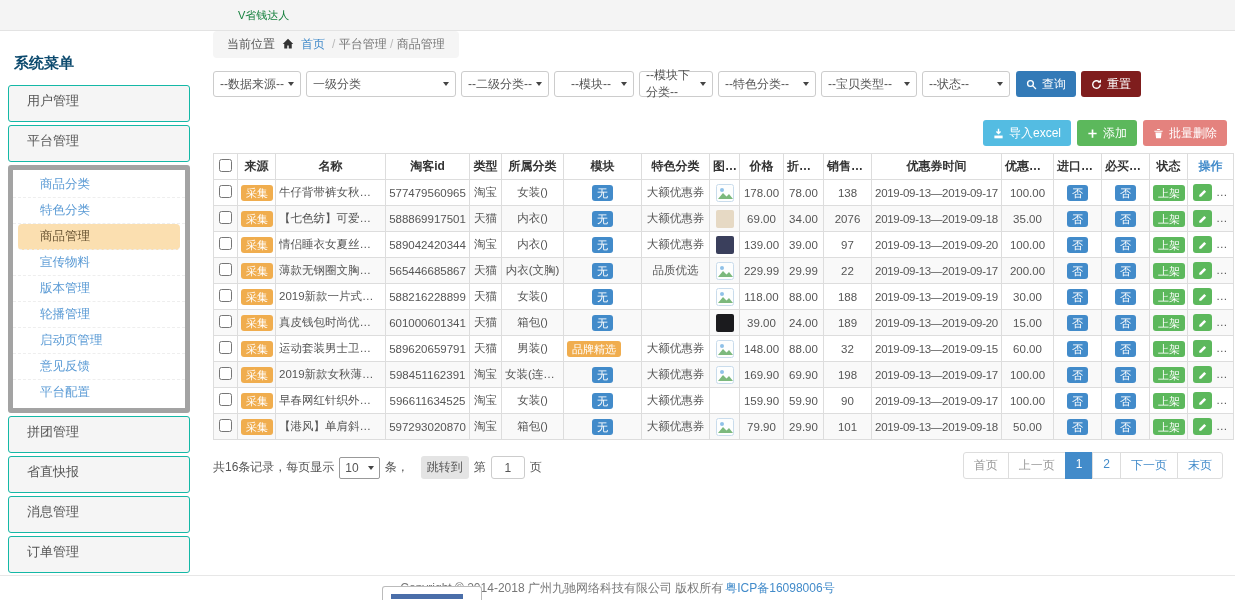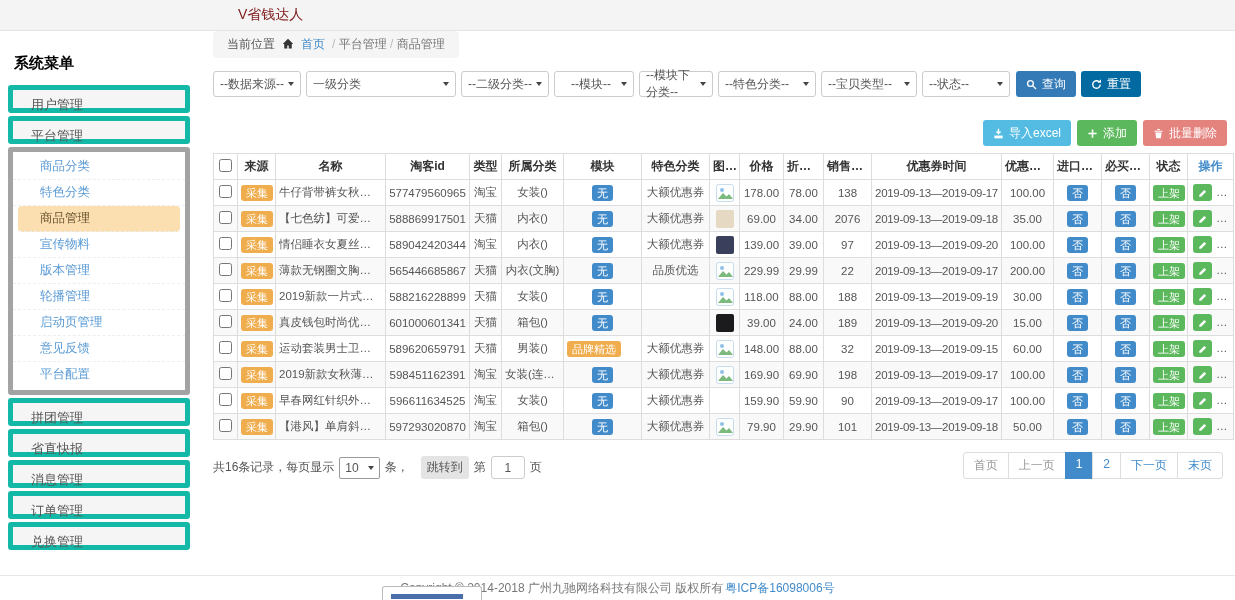--- a/index.html
+++ b/index.html
@@ -3,33 +3,33 @@
 <meta charset="utf-8">
 <style>
   * { box-sizing: border-box; margin: 0; padding: 0; }
   html,body { width:1235px; height:600px; overflow:hidden; }
   body { font-family:"Liberation Sans","DejaVu Sans",sans-serif; font-size:12px; color:#555;
          background:#fff; position:relative; }
 
   
   .topbar { height:31px; background:#f4f4f4; border-bottom:1px solid #e3e3e3;
             display:flex; align-items:center; position:relative; }
-  .app-title { margin-left:238px; font-size:14px; color:#7f1d1d; }
+  .app-title { margin-left:238px; font-size:11px; color:#15803d; }
   .topbar-right { position:absolute; left:866px; top:0; height:100%; display:flex; align-items:stretch; }
   .home-btn { width:31px; display:flex; align-items:center; justify-content:center;
               background:#e4e4e4; border-left:1px solid #d6d6d6; border-right:1px solid #d6d6d6; cursor:pointer; }
   .home-btn svg { width:13px; height:13px; fill:#333; }
   .user-menu { display:flex; align-items:center; gap:6px; padding:0 12px; color:#555; cursor:pointer; }
   .tb-caret { width:0; height:0; border-left:4px solid transparent; border-right:4px solid transparent;
               border-top:4px solid #555; }
 
   
   .sidebar { position:absolute; left:8px; top:50px; width:182px; height:524px; overflow:hidden; }
-  .sidebar-heading { color:#000000; font-weight:bold; font-size:15px; padding:4px 4px 12px 6px; }
-  .side-group { height:28px; line-height:29px; background:#f5f5f5; border:5px solid #14b8a6; border-radius:3px;
+  .sidebar-heading { color:#0c4a6e; font-weight:bold; font-size:15px; padding:4px 4px 12px 6px; }
+  .side-group { height:37px; line-height:29px; background:#f5f5f5; border:1px solid #14b8a6; border-radius:3px;
                 margin-bottom:3px; padding-left:18px; font-size:13px; color:#555; cursor:pointer; }
   .side-panel { border:5px solid #a3a3a3; border-radius:3px; background:#fff; margin-bottom:3px; padding:2px 0; }
   .side-child { height:26px; line-height:25px; padding-left:27px; color:#5b9bd5; font-size:12.5px;
                 border-bottom:1px dashed #eee; cursor:pointer; white-space:nowrap; }
   .side-child:last-child { border-bottom:none; }
   .side-child.active { background:#fbdfb0; border-radius:4px; margin:0 5px; padding-left:22px; color:#6a5533; }
 
   
   .content { position:absolute; left:213px; top:31px; width:1014px; }
   .breadcrumb { display:inline-flex; align-items:center; gap:7px; background:#f5f5f5; border-radius:4px;
@@ -54,21 +54,21 @@
   .filter-controls > :nth-child(9){ width:66px; }
   .sel-caret { width:0; height:0; border-left:3.5px solid transparent; border-right:3.5px solid transparent;
                border-top:4.5px solid #444; flex:none; margin-left:4px; }
   .name-input { height:26px; border:1px solid #ccc; border-radius:3px; padding:0 8px; font-size:12px; color:#555; }
   .name-input::placeholder { color:#aaa; }
 
   .btn { height:26px; border:none; border-radius:3px; color:#fff; font-size:12px; display:inline-flex;
          align-items:center; gap:5px; padding:0 10px; cursor:pointer; font-family:inherit; }
   .btn svg { width:11px; height:11px; }
   .btn-query { background:#337ab7; margin-left:6px; }
-  .btn-reset { background:#0369a1; margin-left:5px; }
+  .btn-reset { background:#7f1d1d; margin-left:5px; }
   .action-row { display:flex; justify-content:flex-end; gap:6px; margin-bottom:7px; }
   .btn-import { background:#54bce2; }
   .btn-add { background:#5cb85c; }
   .btn-bulkdel { background:#e4827e; }
 
   
   table.data-table { width:100%; border-collapse:collapse; table-layout:fixed; }
   .data-table th, .data-table td { border:1px solid #ddd; height:26px; padding:2px 3px; text-align:center;
         overflow:hidden; white-space:nowrap; text-overflow:ellipsis; font-size:11.5px; }
   .data-table th { color:#333; font-weight:bold; font-size:12px; }

